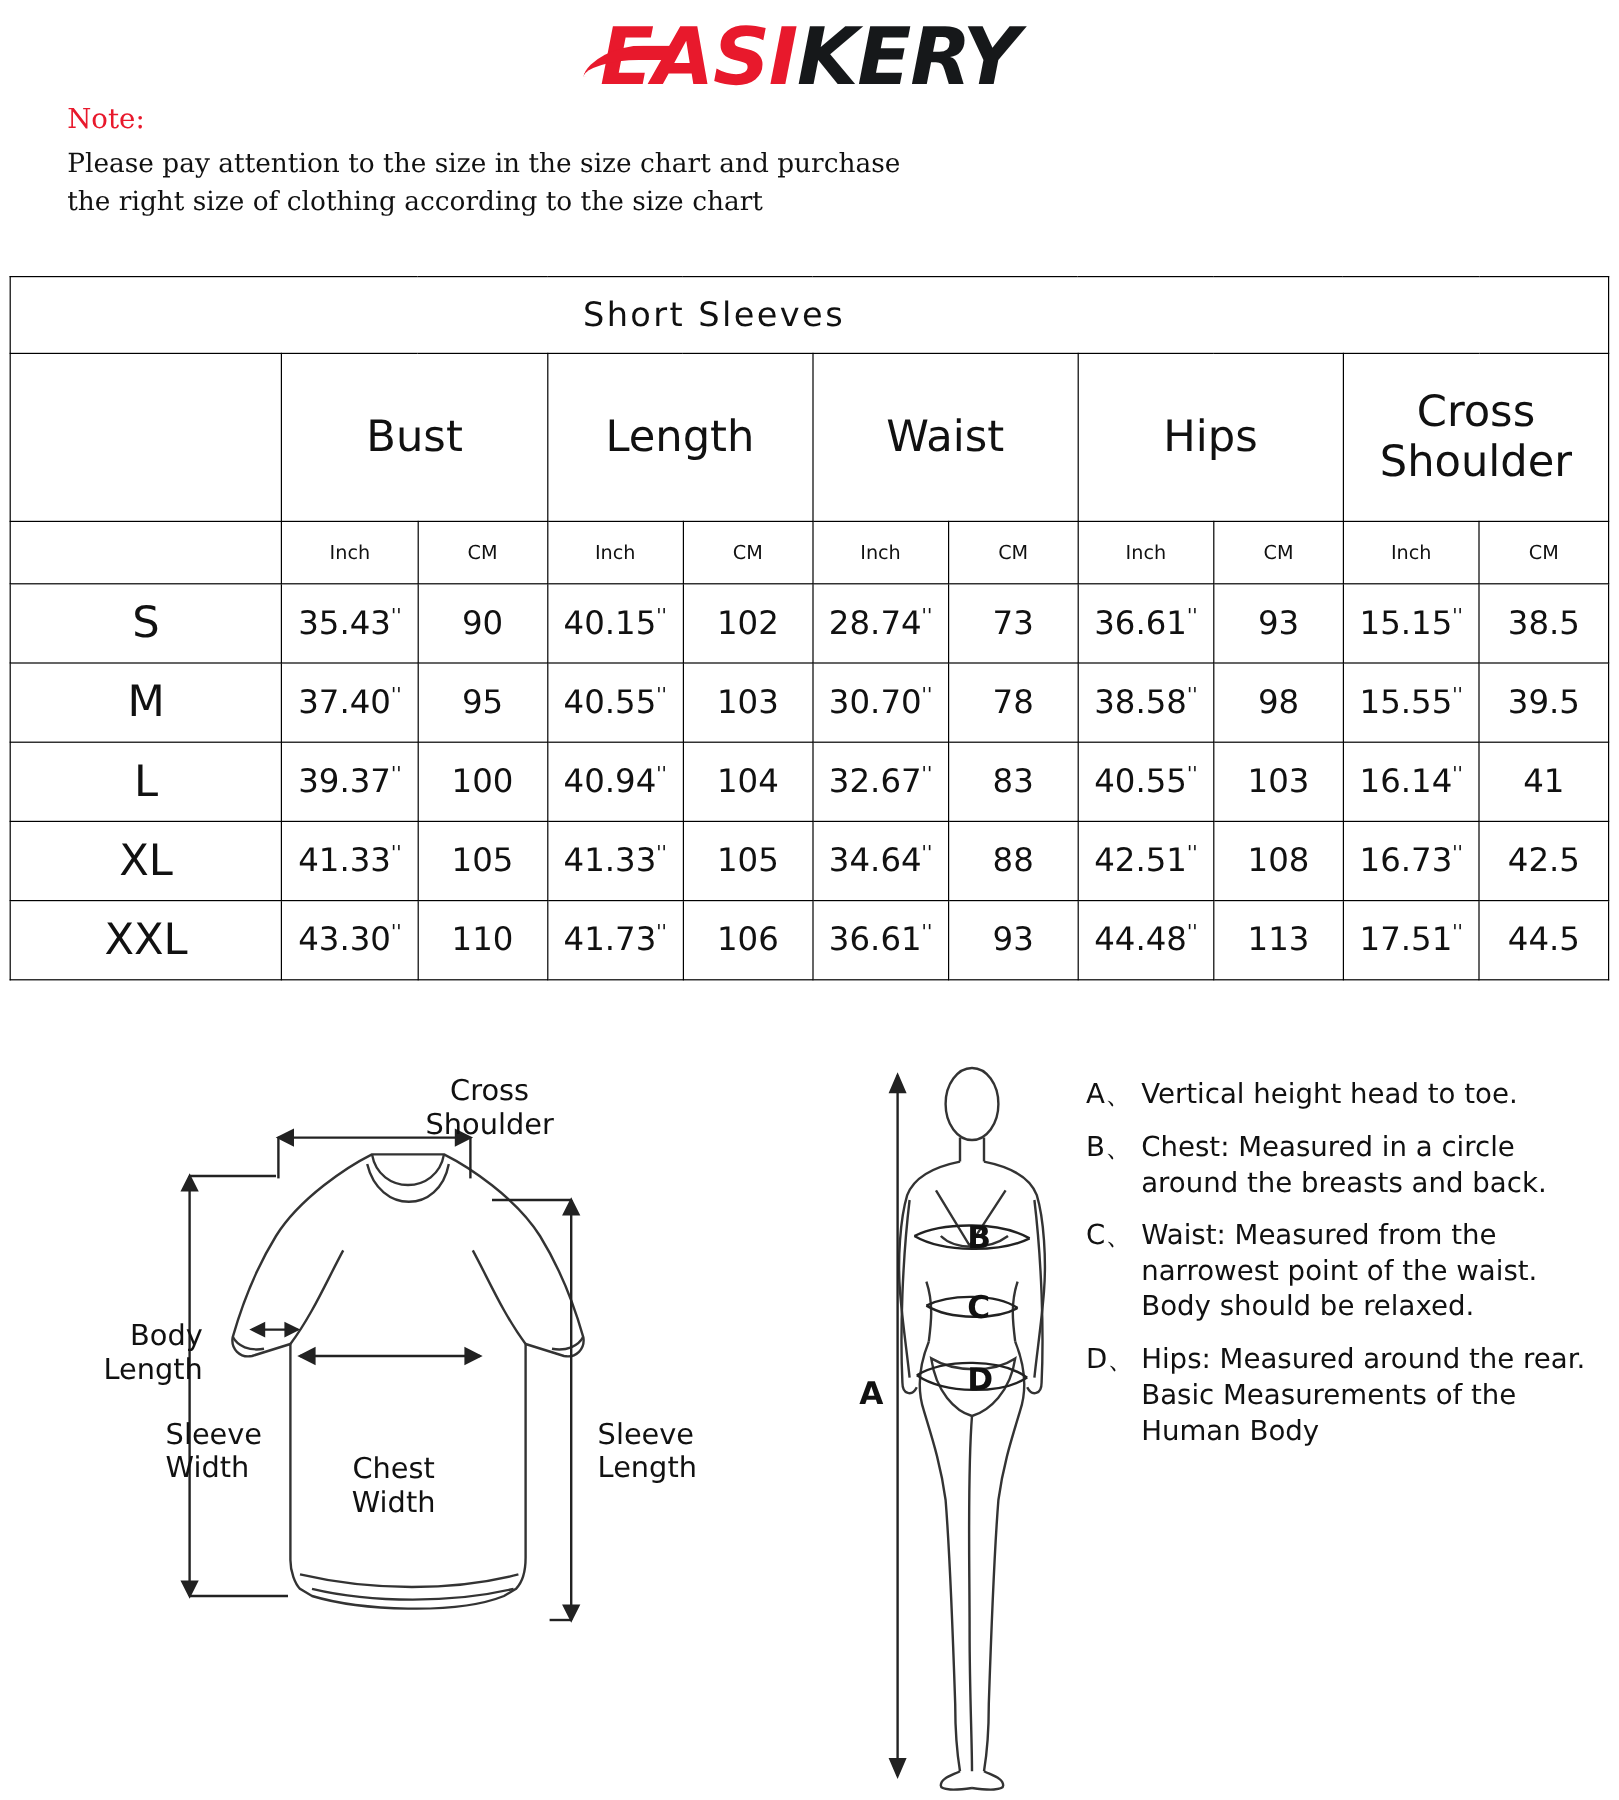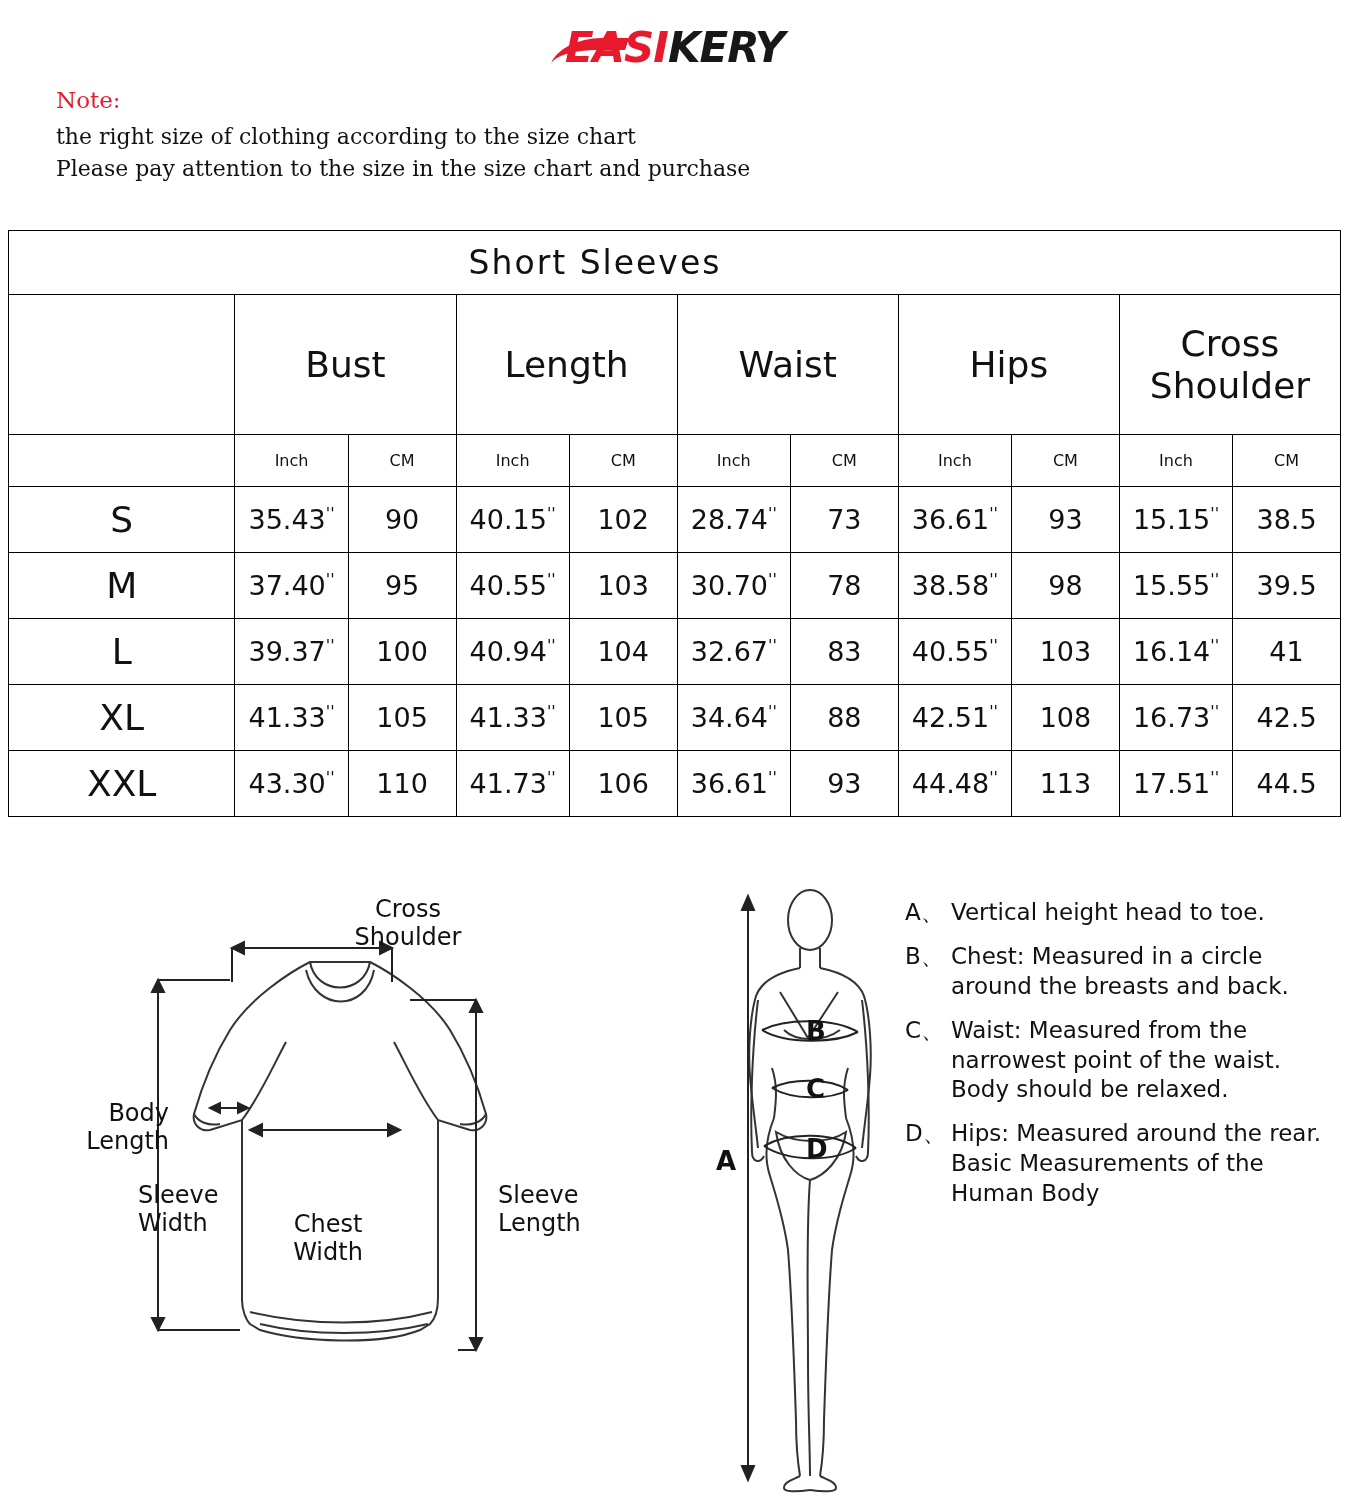--- a/index.html
+++ b/index.html
@@ -22,21 +22,21 @@
     position: absolute;
     top: 8px;
     left: 0;
     width: 100%;
     text-align: center;
     height: 80px;
   }
   .brand-text {
     display: inline-block;
     font-family: "DejaVu Sans", sans-serif;
-    font-size: 42px;
+    font-size: 66px;
     font-weight: bold;
     font-style: italic;
     letter-spacing: -1px;
     line-height: 80px;
     position: relative;
   }
   .brand-red { color: #e8192c; }
   .brand-dark { color: #16181a; }
   .brand-swoosh {
     position: absolute;
@@ -81,21 +81,21 @@
   }
   table.size-chart td, table.size-chart th {
     border: 1px solid #000;
     text-align: center;
     vertical-align: middle;
     font-weight: normal;
     color: #111;
   }
   .title-cell {
     height: 64px;
-    font-size: 33px;
+    font-size: 28px;
     color: #e8192c;
     letter-spacing: 2px;
     padding-right: 160px;
   }
   .group-head {
     height: 140px;
     font-size: 36px;
     line-height: 1.15;
   }
   .unit-head {
@@ -175,22 +175,22 @@
 
 <div class="brand">
   <div class="brand-text">
     <span class="brand-swoosh"></span>
     <span class="brand-red">EASI</span><span class="brand-dark">KERY</span>
   </div>
 </div>
 
 <div class="note">
   <div class="note-title">Note:</div>
+  <div class="note-line">Please pay attention to the size in the size chart and purchase</div>
   <div class="note-line">the right size of clothing according to the size chart</div>
-  <div class="note-line">Please pay attention to the size in the size chart and purchase</div>
 </div>
 
 <div class="chart-wrap">
   <table class="size-chart">
     <colgroup>
       <col class="c-size">
         <col class="c-in">
         <col class="c-cm">
       <col class="c-in">
         <col class="c-cm">

